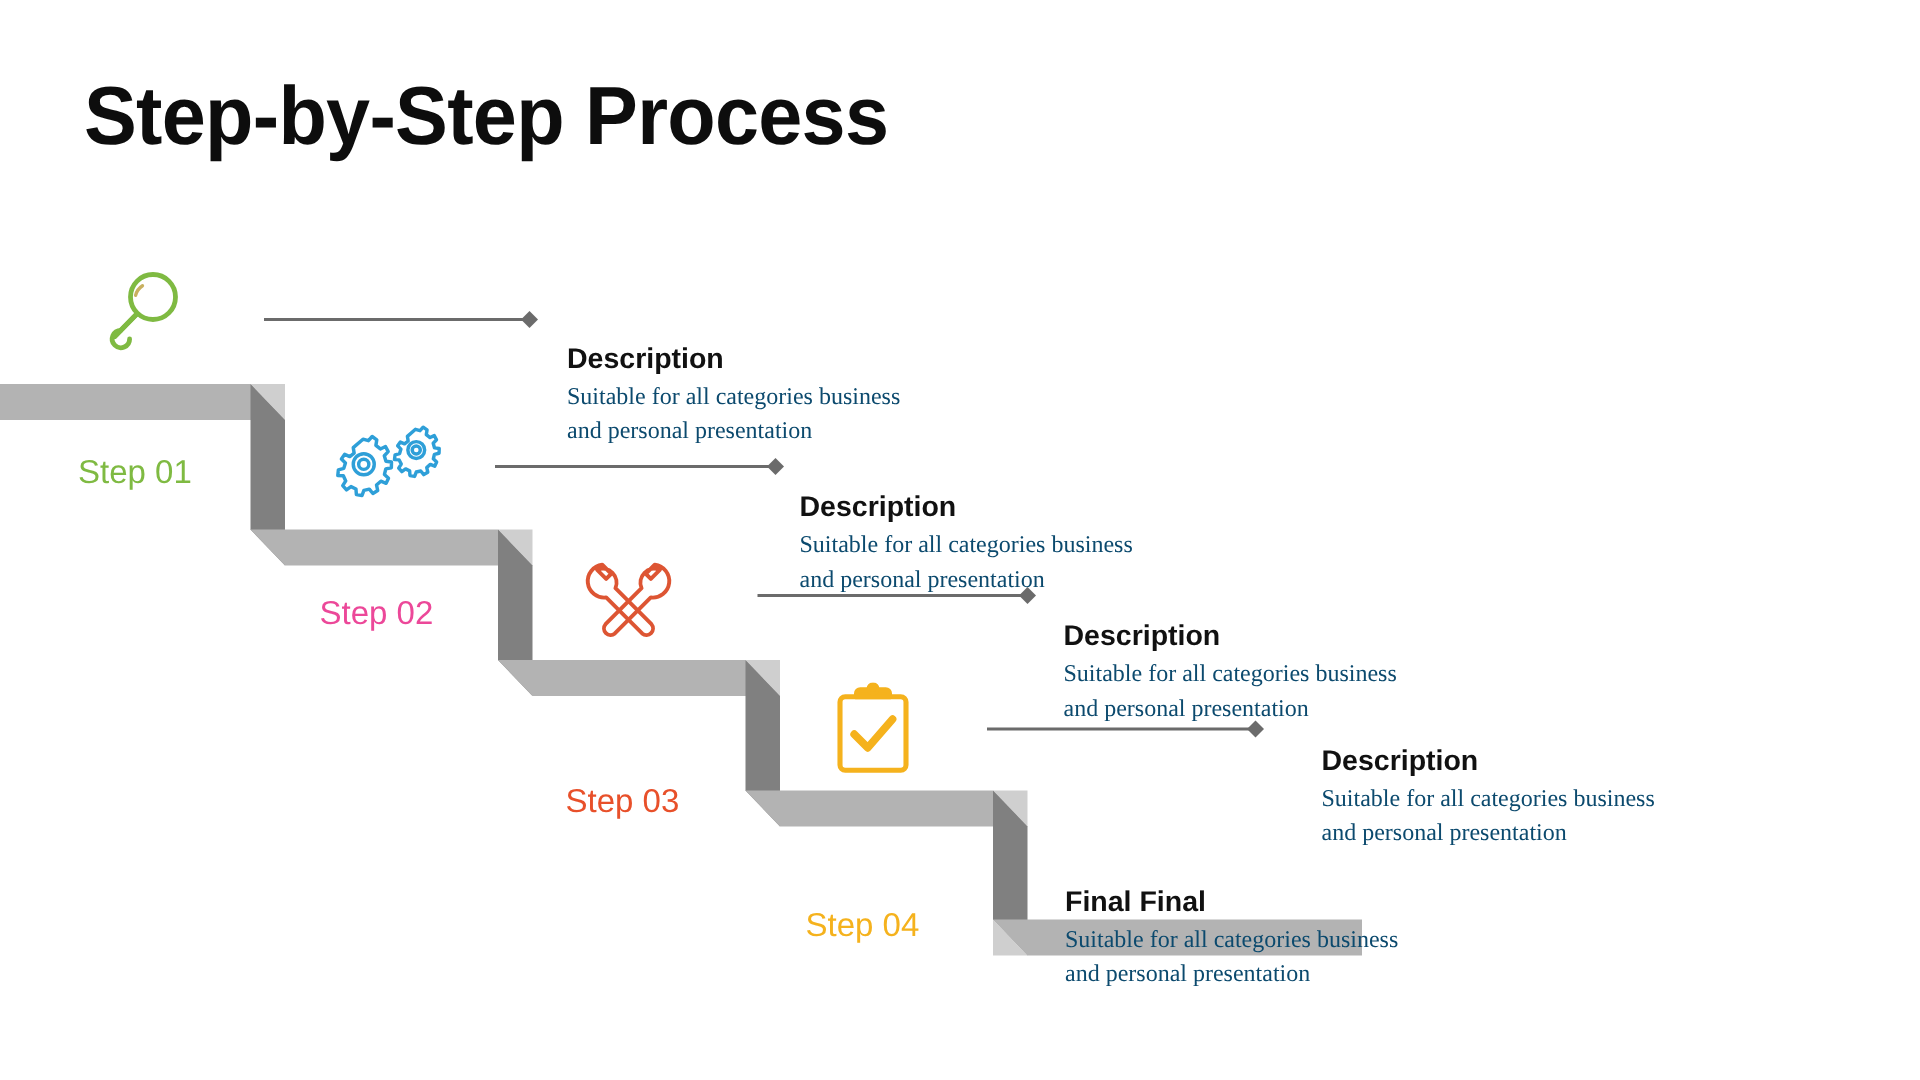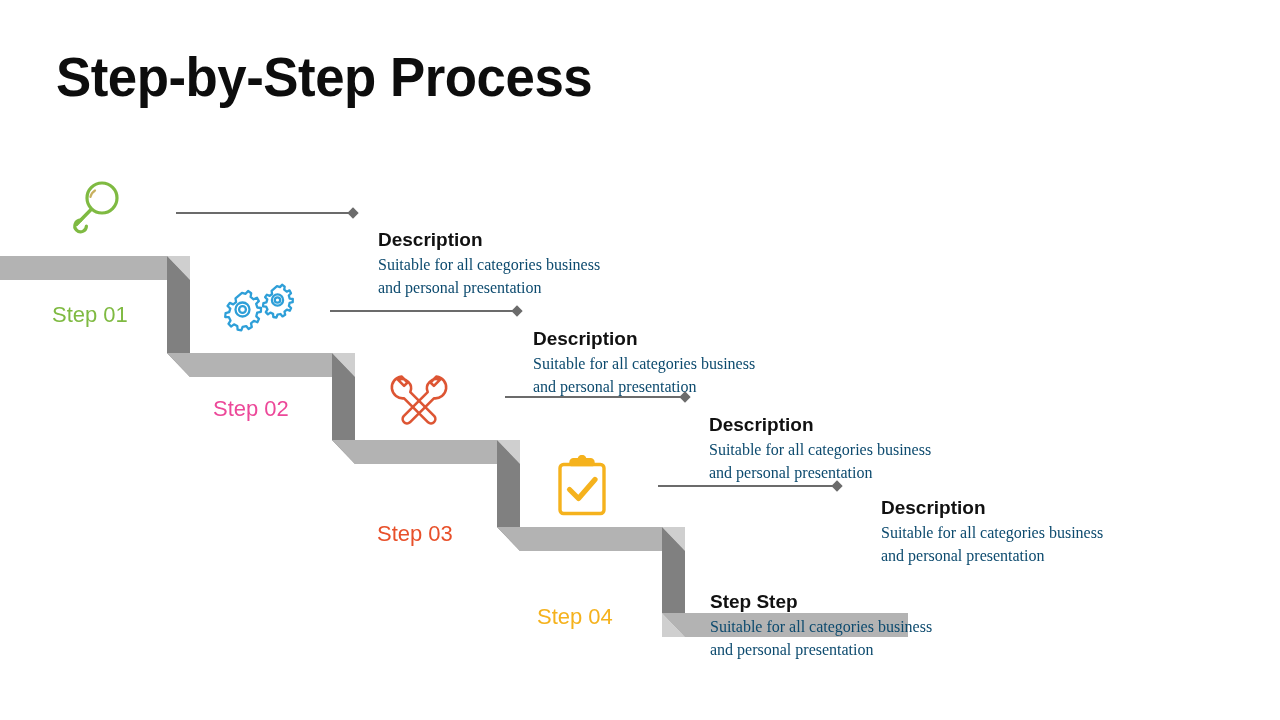--- a/index.html
+++ b/index.html
@@ -252,18 +252,18 @@
 
   <div class="text-block" style="left:881px; top:456px;">
     <p class="heading">Description</p>
     <p class="body-line">Suitable for all categories business</p>
     <p class="body-line">and personal presentation</p>
   </div>
 
   <div class="step-label" style="left:537px; top:585px; color:#f5b21d;margin-top:20px;">Step 04</div>
 
   <div class="text-block" style="left:710px; top:550px;">
-    <p class="heading">Step Step</p>
+    <p class="heading">Final Final</p>
     <p class="body-line">Suitable for all categories business</p>
     <p class="body-line">and personal presentation</p>
   </div>
 
 </div>
 
 </body></html>

